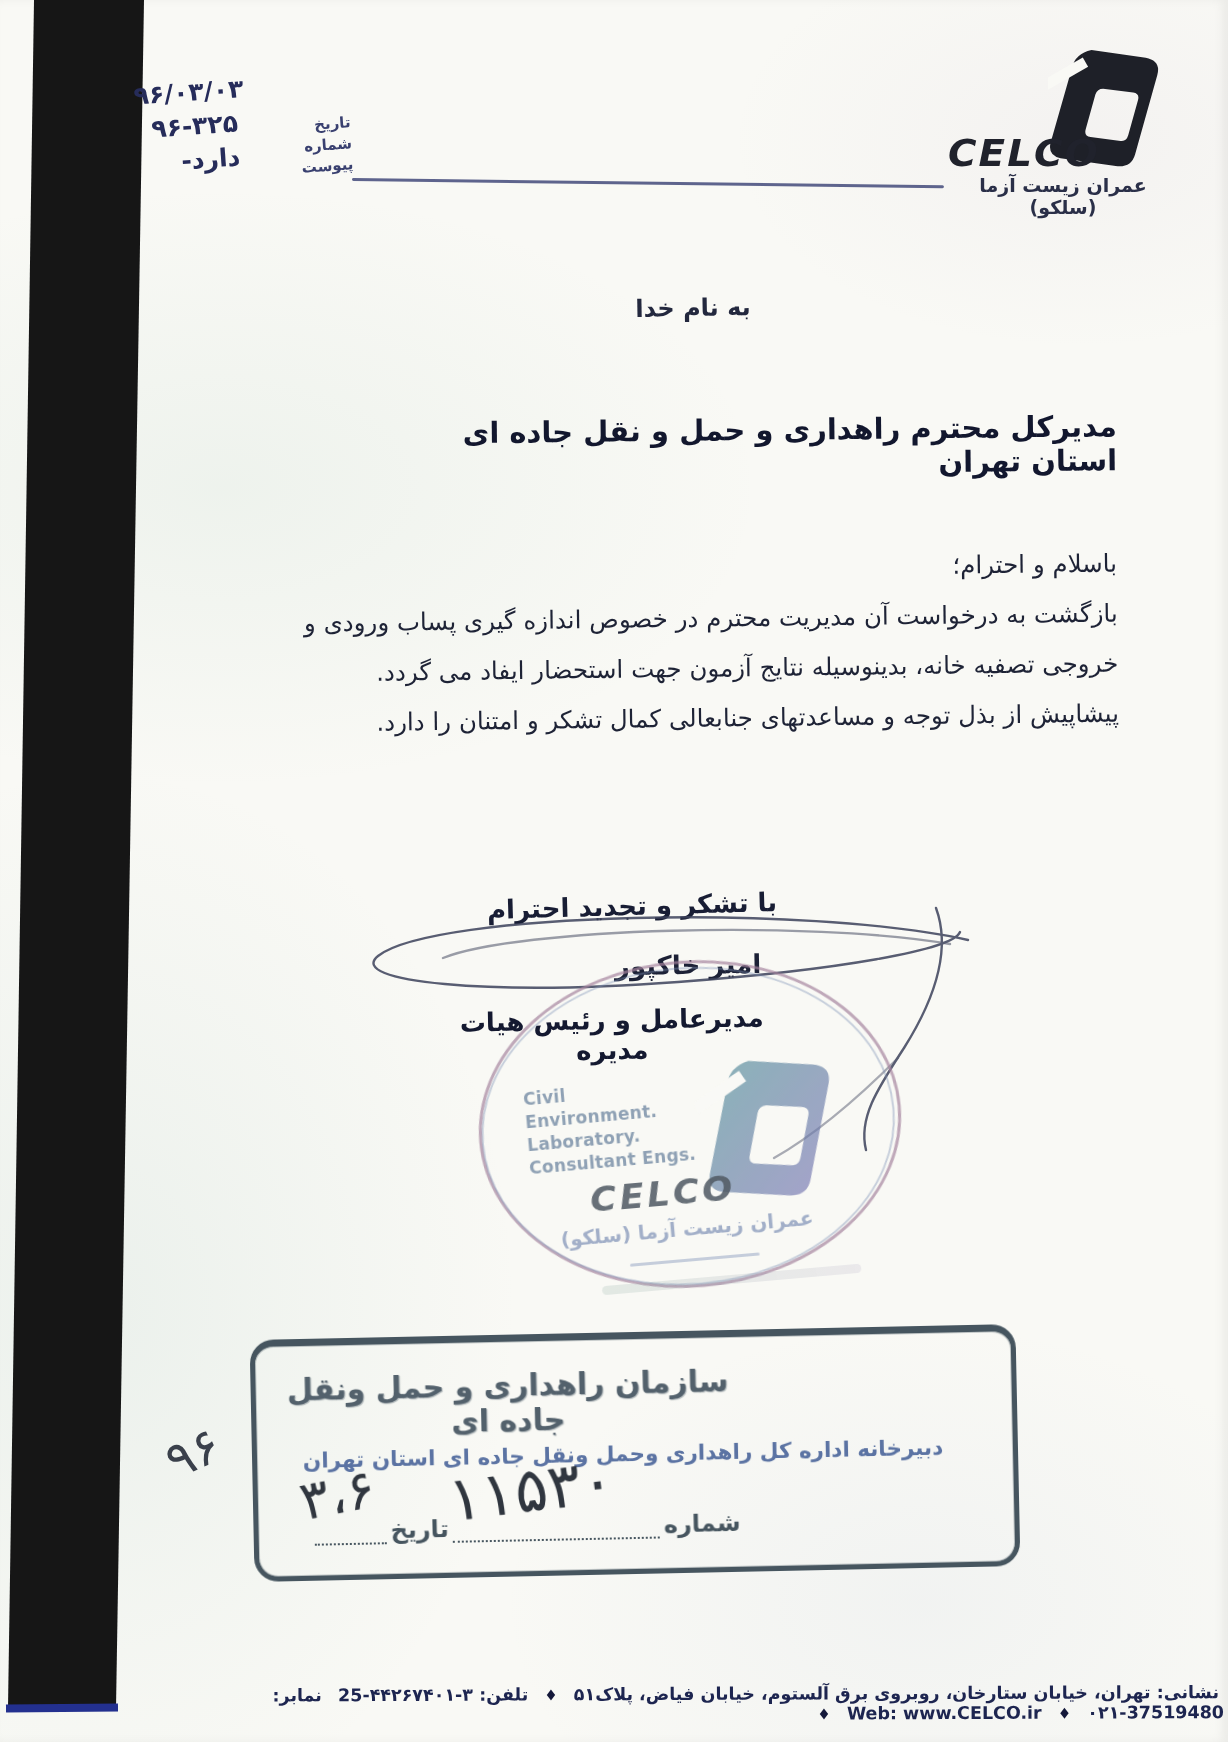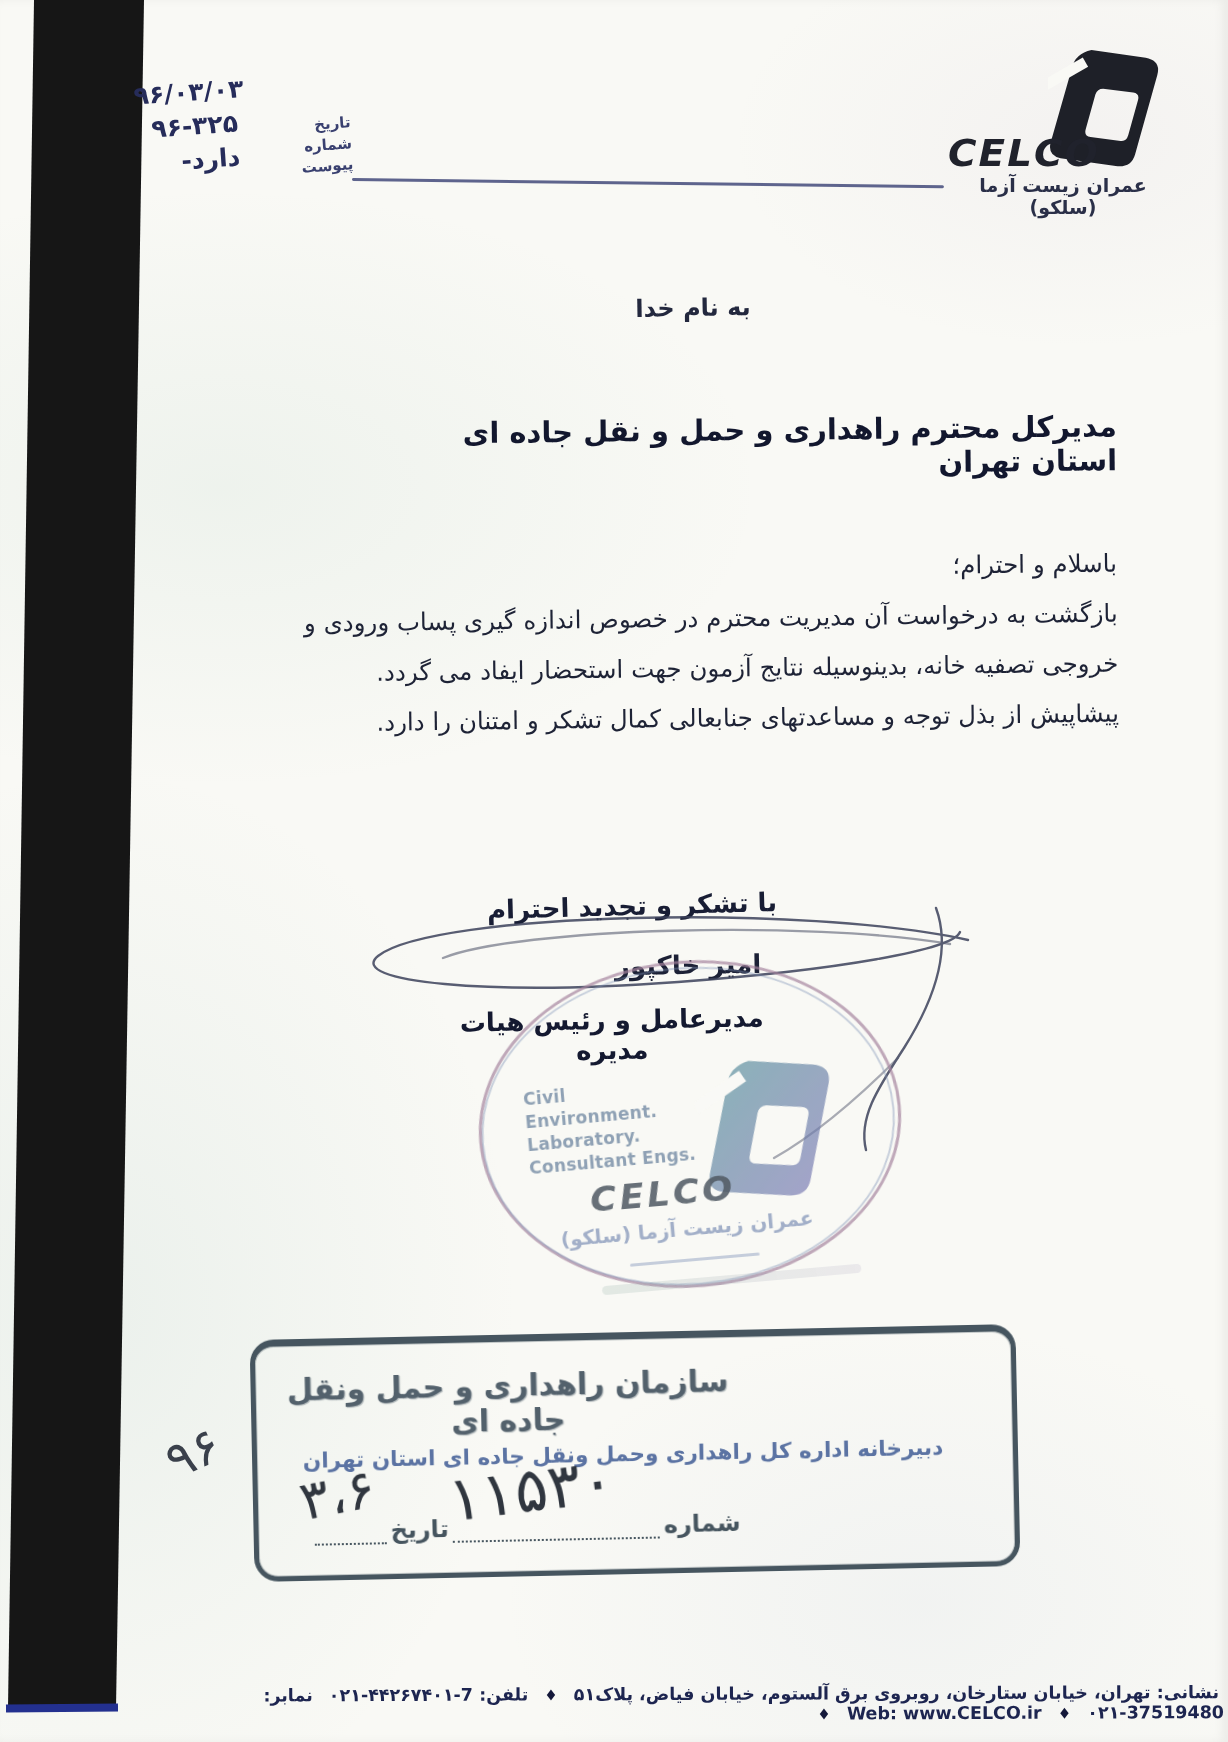--- a/index.html
+++ b/index.html
@@ -176,20 +176,20 @@
       <span class="dots dots2"></span>
     </div>
     <div class="abs hw hw-number ltrnum">۱۱۵۳۰</div>
     <div class="abs hw hw-date ltrnum">۳،۶</div>
   </div>
   <div class="abs hw-year ltrnum">۹۶</div>
 
   <div class="abs footer rtl">
     <span>نشانی: تهران، خیابان ستارخان، روبروی برق آلستوم، خیابان فیاض، پلاک۵۱</span>
     <span class="diamond">♦</span>
-    <span>تلفن: 7-۴۴۲۶۷۴۰۱-۰۲۱</span>
+    <span>تلفن: ۳-۴۴۲۶۷۴۰۱-25</span>
     <span>نمابر: 37519480-۰۲۱</span>
     <span class="diamond">♦</span>
     <span class="web">Web: www.CELCO.ir</span>
     <span class="diamond">♦</span>
   </div>
 
 </div>
 
 </body></html>

